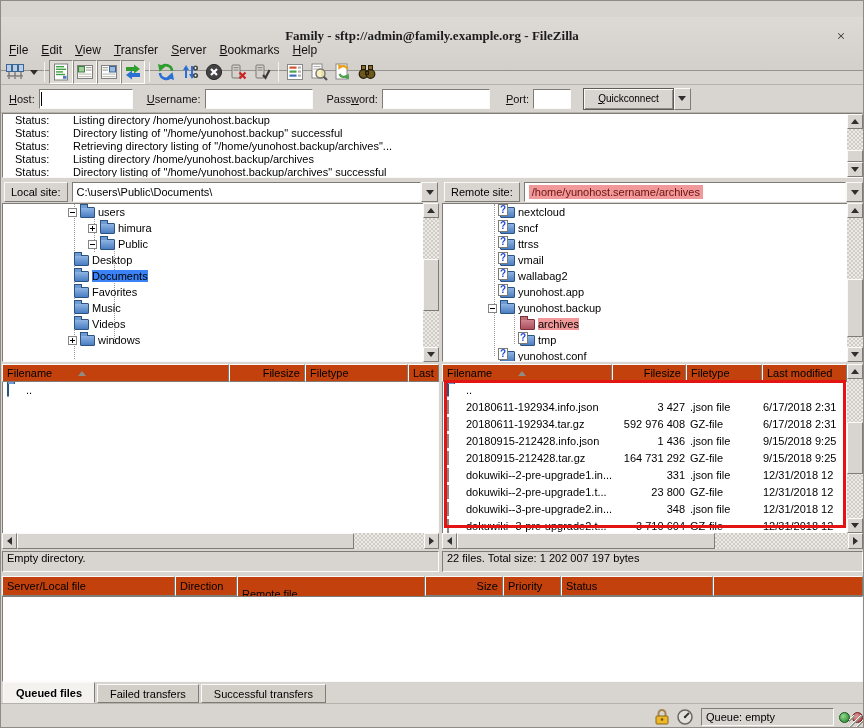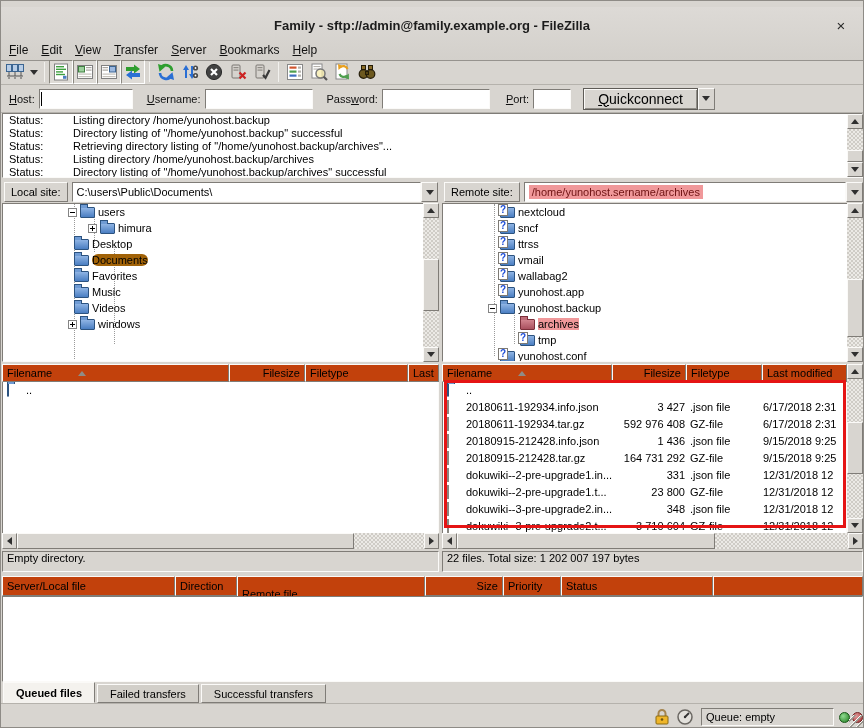--- a/index.html
+++ b/index.html
@@ -12,22 +12,22 @@
             background-size:4px 4px; background-position:0 0,2px 2px; }
   .sbtn { position:absolute; display:flex; align-items:center; justify-content:center;
           background:#d8d5d0; border:1px solid; border-color:#fbfaf8 #7f7c77 #7f7c77 #fbfaf8; }
   .thumb { position:absolute; background:#d8d5d0; border:1px solid; border-color:#fbfaf8 #7f7c77 #7f7c77 #fbfaf8; }
   .tri-up    { width:0;height:0;border-left:4px solid transparent;border-right:4px solid transparent;border-bottom:5px solid #2f2f2f; }
   .tri-down  { width:0;height:0;border-left:4px solid transparent;border-right:4px solid transparent;border-top:5px solid #2f2f2f; }
   .tri-left  { width:0;height:0;border-top:4px solid transparent;border-bottom:4px solid transparent;border-right:5px solid #2f2f2f; }
   .tri-right { width:0;height:0;border-top:4px solid transparent;border-bottom:4px solid transparent;border-left:5px solid #2f2f2f; }
 
   
-  .titlebar { position:absolute; left:0; top:6px; width:100%; height:54px;
-              background:linear-gradient(#dddad6,#d3d0cb); border-bottom:1px solid #96938e; }
+  .titlebar { position:absolute; left:0; top:16px; width:100%; height:54px;
+              background:linear-gradient(#dddad6,#d3d0cb); border-bottom:1px solid #96938e;font-family:Liberation Serif, serif; }
   .title { position:absolute; left:0; right:0; top:0; height:38px; line-height:38px;
            text-align:center; font-size:13px; font-weight:bold; color:#1c1c1c; }
   .closebtn { position:absolute; right:12px; top:9px; width:20px; height:20px; text-align:center;
               line-height:20px; font-size:15px; color:#2a2a2a; cursor:default; }
 
   
   .menubar { position:absolute; left:0; top:39px; width:100%; height:20px; display:flex; align-items:center; padding-left:4px; }
   .menuitem { font-size:12px; color:#111; padding:2px 9px 2px 4px; }
   .menuitem u { text-decoration:underline; }
 
@@ -40,32 +40,32 @@
   .tcaret { width:13px; height:24px; display:flex; align-items:center; justify-content:center; }
   .tsep { width:1px; height:20px; background:#9a978f; border-right:1px solid #f2f1ee; margin:0 4px; }
 
   
   .qcbar { position:absolute; left:0; top:84px; width:100%; height:28px; display:flex; align-items:center;
            border-bottom:1px solid #b5b2ac; font-size:11px; }
   .qlab { margin-left:8px; margin-right:4px; color:#111; white-space:nowrap; }
   .qlab u { text-decoration:underline; }
   .qinput { height:20px; border:1px solid; border-color:#7f7c77 #fbfaf8 #fbfaf8 #7f7c77; background:#fff;
             font-family:"Liberation Sans",sans-serif; font-size:11px; padding:0 2px; }
-  .qc-btn { margin-left:12px; height:22px; padding:0 14px; font-size:14px; display:flex; align-items:center;
+  .qc-btn { margin-left:12px; height:22px; padding:0 14px; font-size:10px; display:flex; align-items:center;
             background:#d8d5d0; border:1px solid #5f5c57; box-shadow:inset 1px 1px 0 #fbfaf8, inset -1px -1px 0 #8f8c86; }
   .qc-btn u { text-decoration:underline; }
   .qc-drop { height:22px; width:17px; display:flex; align-items:center; justify-content:center;
              background:#d8d5d0; border:1px solid; border-color:#fbfaf8 #7f7c77 #7f7c77 #fbfaf8; }
   .caret { position:absolute; left:40px; top:7px; width:1px; height:14px; background:#000; }
 
   
   .log { position:absolute; left:1px; top:112px; width:861px; height:65px; background:#fff;
          border:1px solid; border-color:#7f7c77 #fbfaf8 #fbfaf8 #7f7c77; overflow:hidden; }
   .logline { display:flex; height:13px; font-size:11px; color:#000; white-space:nowrap; }
-  .logcol { width:70px; padding-left:6px; flex:none; }
+  .logcol { width:70px; padding-left:12px; flex:none; }
   .log-vs { position:absolute; left:846px; top:113px; width:16px; height:63px; }
 
   
   .siterow { position:absolute; top:181px; height:20px; display:flex; align-items:center; font-size:11px; }
   .sitelabel { background:#d8d5d0; border:1px solid; border-color:#fbfaf8 #7f7c77 #7f7c77 #fbfaf8;
                height:20px; display:flex; align-items:center; padding:0 6px; flex:none; }
   .sitecombo { height:20px; background:#fff; border:1px solid; border-color:#7f7c77 #fbfaf8 #fbfaf8 #7f7c77;
                display:flex; align-items:center; padding:0 4px; flex:1; overflow:hidden; white-space:nowrap; }
   .combo-btn { width:17px; height:20px; flex:none; display:flex; align-items:center; justify-content:center;
                background:#d8d5d0; border:1px solid; border-color:#fbfaf8 #7f7c77 #7f7c77 #fbfaf8; }
@@ -78,21 +78,21 @@
   .exp { width:9px; height:9px; flex:none; background:#fff; border:1px solid #848484; position:relative; }
   .exp::before { content:""; position:absolute; left:1px; right:1px; top:3px; height:1px; background:#000; }
   .exp.plus::after { content:""; position:absolute; top:1px; bottom:1px; left:3px; width:1px; background:#000; }
   .exp.none { visibility:hidden; }
   .fold { width:15px; height:11px; flex:none; position:relative; border:1px solid #2c5380; border-radius:1px;
           background:linear-gradient(#8fb4e4,#4a7ec2); margin-top:1px; }
   .fold::before { content:""; position:absolute; left:-1px; top:-4px; width:6px; height:3px;
                   background:#6f9bd4; border:1px solid #2c5380; border-bottom:none; }
   .fold.q::after { content:"?"; position:absolute; left:-3px; top:-4px; background:#fff; color:#1f4fd8;
                    border:1px solid #7d7a74; font-size:10px; font-weight:bold; line-height:10px; padding:0 1px; }
-  .sel .tlab { background:#a16207;border-radius:6px; }
+  .sel .tlab { background:#3b82f6; }
   .pink .tlab { background:#f0989a; }
   .pink .fold { background:linear-gradient(#d2848e,#a9505e); border-color:#7c2f3a; }
   .pink .fold::before { background:#c06c78; border-color:#7c2f3a; }
   .guide { position:absolute; width:0; border-left:1px dotted #9a9a9a; z-index:1; }
   .tree-vs { position:absolute; top:202px; width:16px; height:159px; }
 
   
   .lheader { position:absolute; top:363px; height:18px; }
   .hc { position:absolute; top:0; height:18px; background:#c2410c; border:1px solid;
         border-color:#fbfaf8 #7f7c77 #7f7c77 #fbfaf8; font-size:11px; display:flex; align-items:center;
@@ -378,20 +378,25 @@
     <div class="trow pl3">
         <span class="exp"></span>
         <span class="fold"></span>
         <span class="tlab">users</span>
       </div>
     <div class="trow pl4">
         <span class="exp plus"></span>
         <span class="fold"></span>
         <span class="tlab">himura</span>
       </div>
+    <div class="trow pl4">
+        <span class="exp"></span>
+        <span class="fold"></span>
+        <span class="tlab">Public</span>
+      </div>
     <div class="trow pl5">
         <span class="exp none"></span>
         <span class="fold"></span>
         <span class="tlab">Desktop</span>
       </div>
     <div class="trow pl5 sel">
         <span class="exp none"></span>
         <span class="fold"></span>
         <span class="tlab">Documents</span>
       </div>

